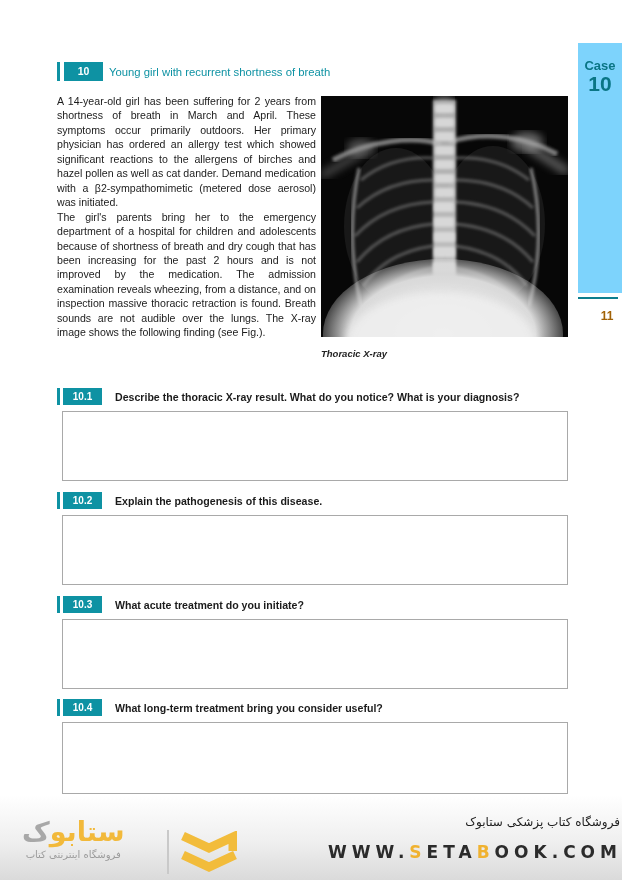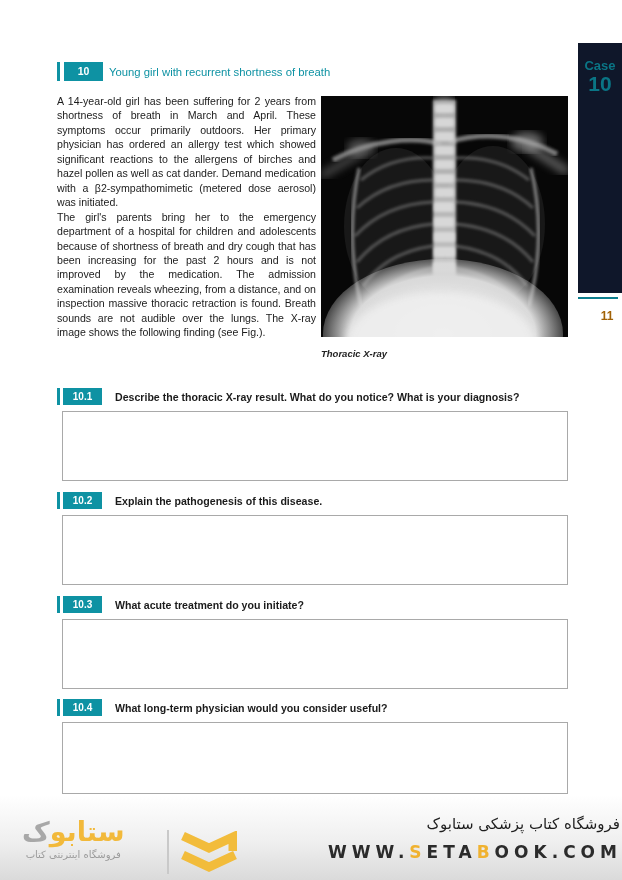--- a/index.html
+++ b/index.html
@@ -5,21 +5,21 @@
   * { margin:0; padding:0; box-sizing:border-box; }
   body { background:#fff; font-family:"Liberation Sans","DejaVu Sans",sans-serif; }
   #page {
     position:relative; width:622px; height:880px; background:#ffffff;
     overflow:hidden; color:#1b1b1b;
   }
 
   
   .case-tab {
     position:absolute; left:578px; top:43px; width:44px; height:250px;
-    background:#0f172a; text-align:center;
+    background:#7dd3fc; text-align:center;
   }
   .case-tab .case-word { margin-top:15px; font-size:13px; font-weight:bold; color:#0a7585; }
   .case-tab .case-num  { font-size:21px; font-weight:bold; color:#0a7585; line-height:22px; }
   .tab-rule { position:absolute; left:578px; top:297px; width:40px; height:2px; background:#0d7e8e; }
   .page-num { position:absolute; left:594px; top:309px; width:26px; text-align:center;
               font-size:12px; font-weight:bold; color:#a16207; }
 
   
   .header { position:absolute; left:57px; top:62px; display:flex; align-items:center; }
   .teal-tick { width:3px; height:19px; background:#0e92a3; }
@@ -64,21 +64,21 @@
   .logo-word { font-size:27px; font-weight:bold; line-height:30px;
                font-family:"DejaVu Sans",sans-serif; }
   .logo-word .y { color:#f2b93a; }
   .logo-word .g { color:#a8a8a8; }
   .logo-sub { margin-top:2px; font-size:10px; color:#9b9b9b;
               font-family:"DejaVu Sans",sans-serif; }
   .logo-divider { position:absolute; left:167px; top:35px; width:2px; height:44px; background:#c9c9c9; }
   .logo-emblem { position:absolute; left:179px; top:36px; }
   .store-name {
     position:absolute; right:2px; top:20px; direction:rtl;
-    font-size:15px; color:#1e1e1e; font-family:"DejaVu Sans",sans-serif;
+    font-size:12px; color:#1e1e1e; font-family:"DejaVu Sans",sans-serif;
   }
   .site-url {
     position:absolute; right:0px; top:47px;
     font-size:17px; font-weight:bold; letter-spacing:5px; color:#2b2b2b;
     font-family:"DejaVu Sans",sans-serif; white-space:nowrap;
   }
   .site-url .hl { color:#f0b230; }
 </style>
 </head>
 <body>
@@ -201,21 +201,21 @@
       <span class="num-box">10.3</span>
       <span class="qtext">What acute treatment do you initiate?</span>
     </div>
     <div class="answer-box"></div>
   </div>
 
   <div class="qblock qb4">
     <div class="qrow">
       <span class="teal-tick"></span>
       <span class="num-box">10.4</span>
-      <span class="qtext">What long-term physician would you consider useful?</span>
+      <span class="qtext">What long-term treatment bring you consider useful?</span>
     </div>
     <div class="answer-box"></div>
   </div>
 
   <div class="footer">
     <div class="logo-block">
       <div class="logo-word"><span class="y">ستابو</span><span class="g">ک</span></div>
       <div class="logo-sub">فروشگاه اینترنتی کتاب</div>
     </div>
     <div class="logo-divider"></div>

